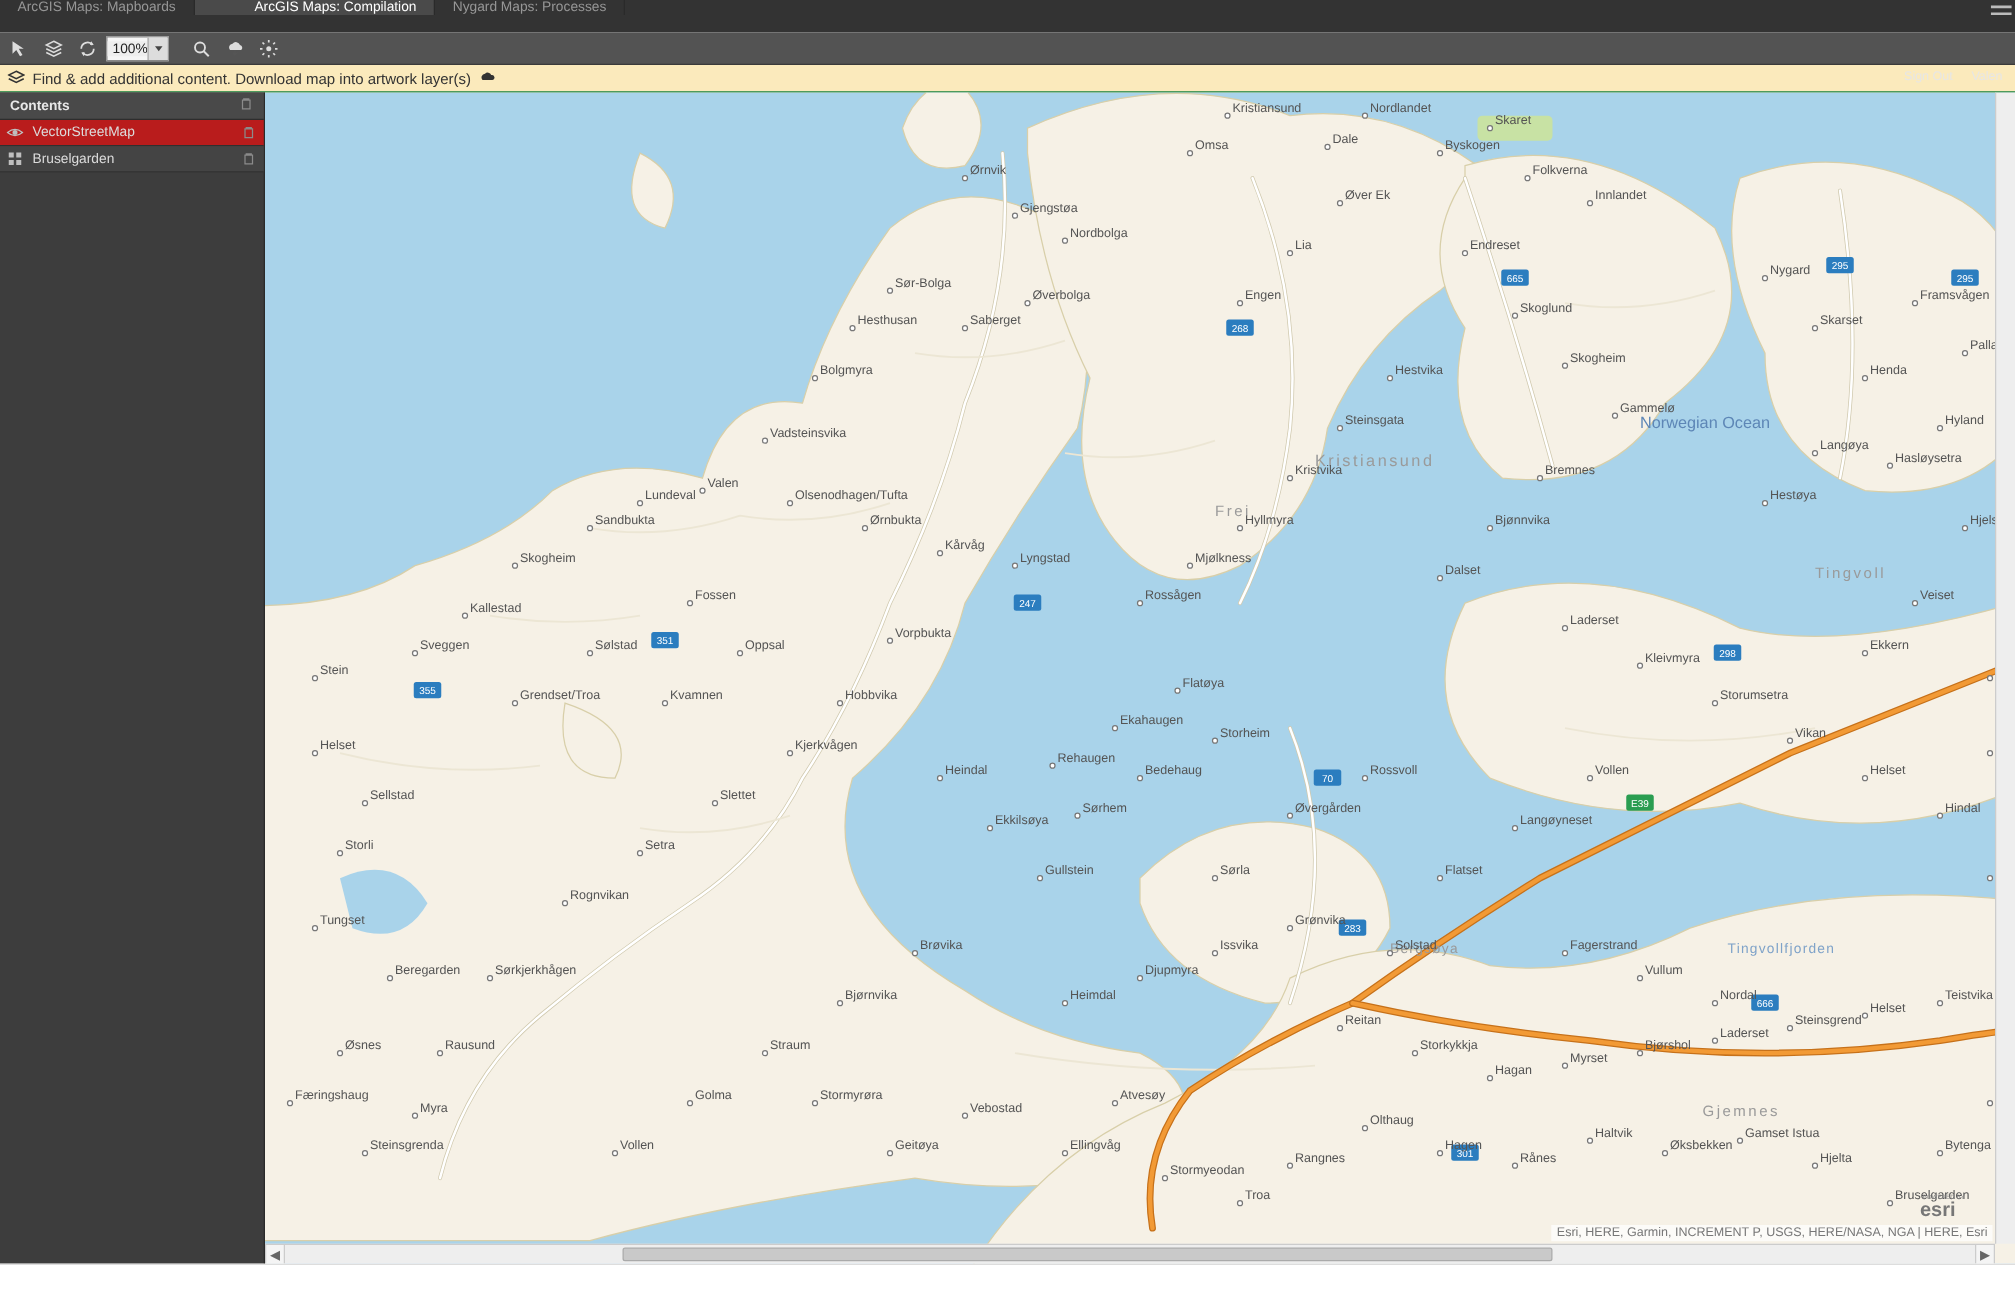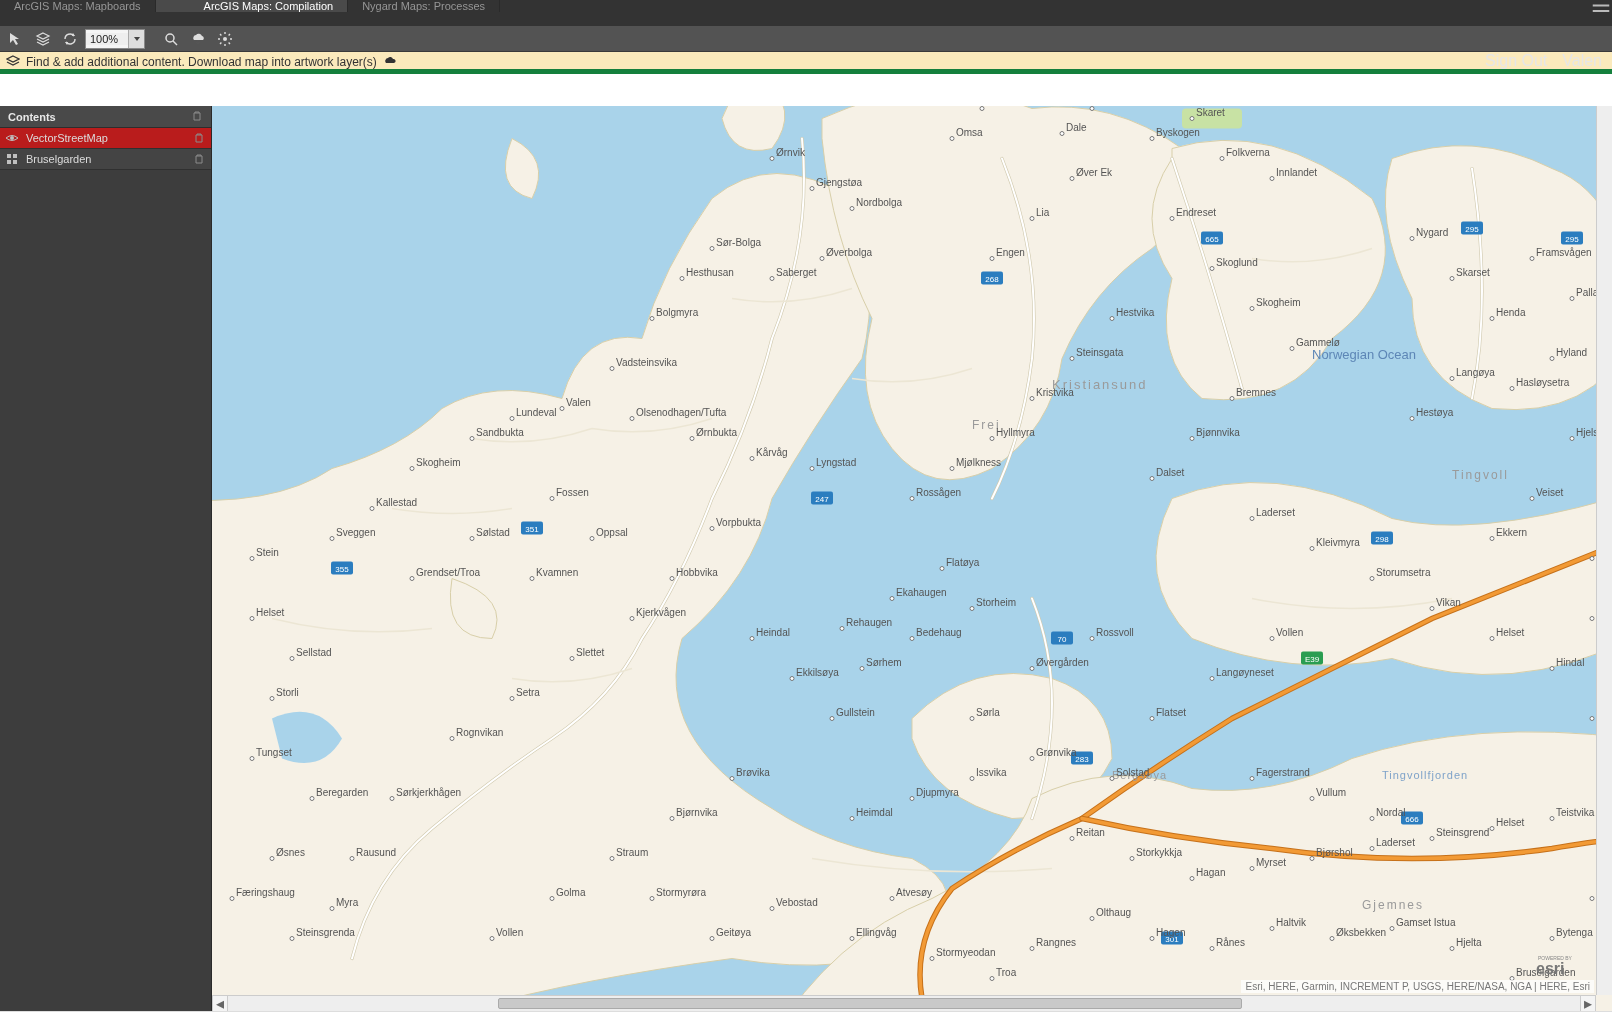--- a/index.html
+++ b/index.html
@@ -8,32 +8,32 @@
   .tabs-bar { height: 26px; background: #333333; display: flex; align-items: flex-start; }
   .tab { color: #969696; font-size: 11px; padding: 0 14px; display: flex; align-items: center; cursor: pointer; border-right: 1px solid #2a2a2a; }
   .tab.active { color: #fff; background: #4a4a4a; padding-left: 48px; }
   .tabs-spacer { flex: 1; }
   .tab-min { width: 22px; display:flex; align-items:center; justify-content:center; color:#bbb; font-size:14px; }
   
   .toolbar { height: 26px; background: #535353; display: flex; align-items: center; padding: 0 4px; gap: 3px; border-bottom: 1px solid #3a3a3a; }
   .tbtn { width: 24px; height: 22px; display: flex; align-items: center; justify-content: center; cursor: pointer; color: #d9d9d9; border-radius: 2px; }
   .tbtn svg { width: 16px; height: 16px; }
   .zoom-select { height: 20px; background: #f5f5f5; border: 1px solid #888; display:flex; align-items:center; }
-  .zoom-val { width: 42px; font-size: 11px; padding: 0 4px; display:flex; align-items:center; color:#222; background:#eee; }
+  .zoom-val { width: 32px; font-size: 11px; padding: 0 4px; display:flex; align-items:center; color:#222; background:#eee; }
   .zoom-arrow { width: 16px; display:flex; align-items:center; justify-content:center; background:#ddd; border-left:1px solid #aaa; height:100%; cursor:pointer; }
   .zoom-arrow svg { width:8px; height:8px; }
   .toolbar-gap { width: 8px; }
   .toolbar-spacer { flex:1; }
-  .link-right { color:#e6e6e6; font-size:16px; padding:0 6px; cursor:pointer;margin-top:45px; }
-  
-  .hint-bar { height: 22px; background: #fbeabc; border-bottom: 5px solid #15803d; display:flex; align-items:flex-end; padding: 0 6px; gap:6px; }
+  .link-right { color:#e6e6e6; font-size:10px; padding:0 6px; cursor:pointer;margin-top:45px; }
+  
+  .hint-bar { height: 22px; background: #fbeabc; border-bottom: 1px solid #15803d; display:flex; align-items:center; padding: 0 6px; gap:6px; }
   .hint-text { font-size: 12px; color: #333; }
   .hint-icon svg { width:14px; height:14px; display:block; color:#333; }
   
-  .workspace { position: absolute; top: 74px; bottom: 20px; left:0; right:0; display:flex;margin-top:32px; }
+  .workspace { position: absolute; top: 74px; bottom: 20px; left:0; right:0; display:flex; }
   
   .sidebar { width: 212px; background: #3d3d3d; display:flex; flex-direction:column; border-right:1px solid #2a2a2a; }
   .panel-header { height: 22px; background: #494949; color: #e8e8e8; font-size: 11px; font-weight:bold; display:flex; align-items:center; padding:0 8px; border-bottom:1px solid #2d2d2d; }
   .panel-header .del { margin-left:auto; color:#9a9a9a; cursor:pointer; }
   .layer-row { height: 21px; background: #b91c1c; border-bottom:1px solid #303030; display:flex; align-items:center; font-size:11px; color:#dcdcdc; }
   .layer-row:nth-of-type(odd) { background:#444444; }
   .layer-icon { width:24px; display:flex; align-items:center; justify-content:center; color:#bfbfbf; }
   .layer-row .name { flex:1; padding-left:2px; }
   .layer-row .del { width:24px; display:flex; align-items:center; justify-content:center; color:#8b8b8b; cursor:pointer; }
   

